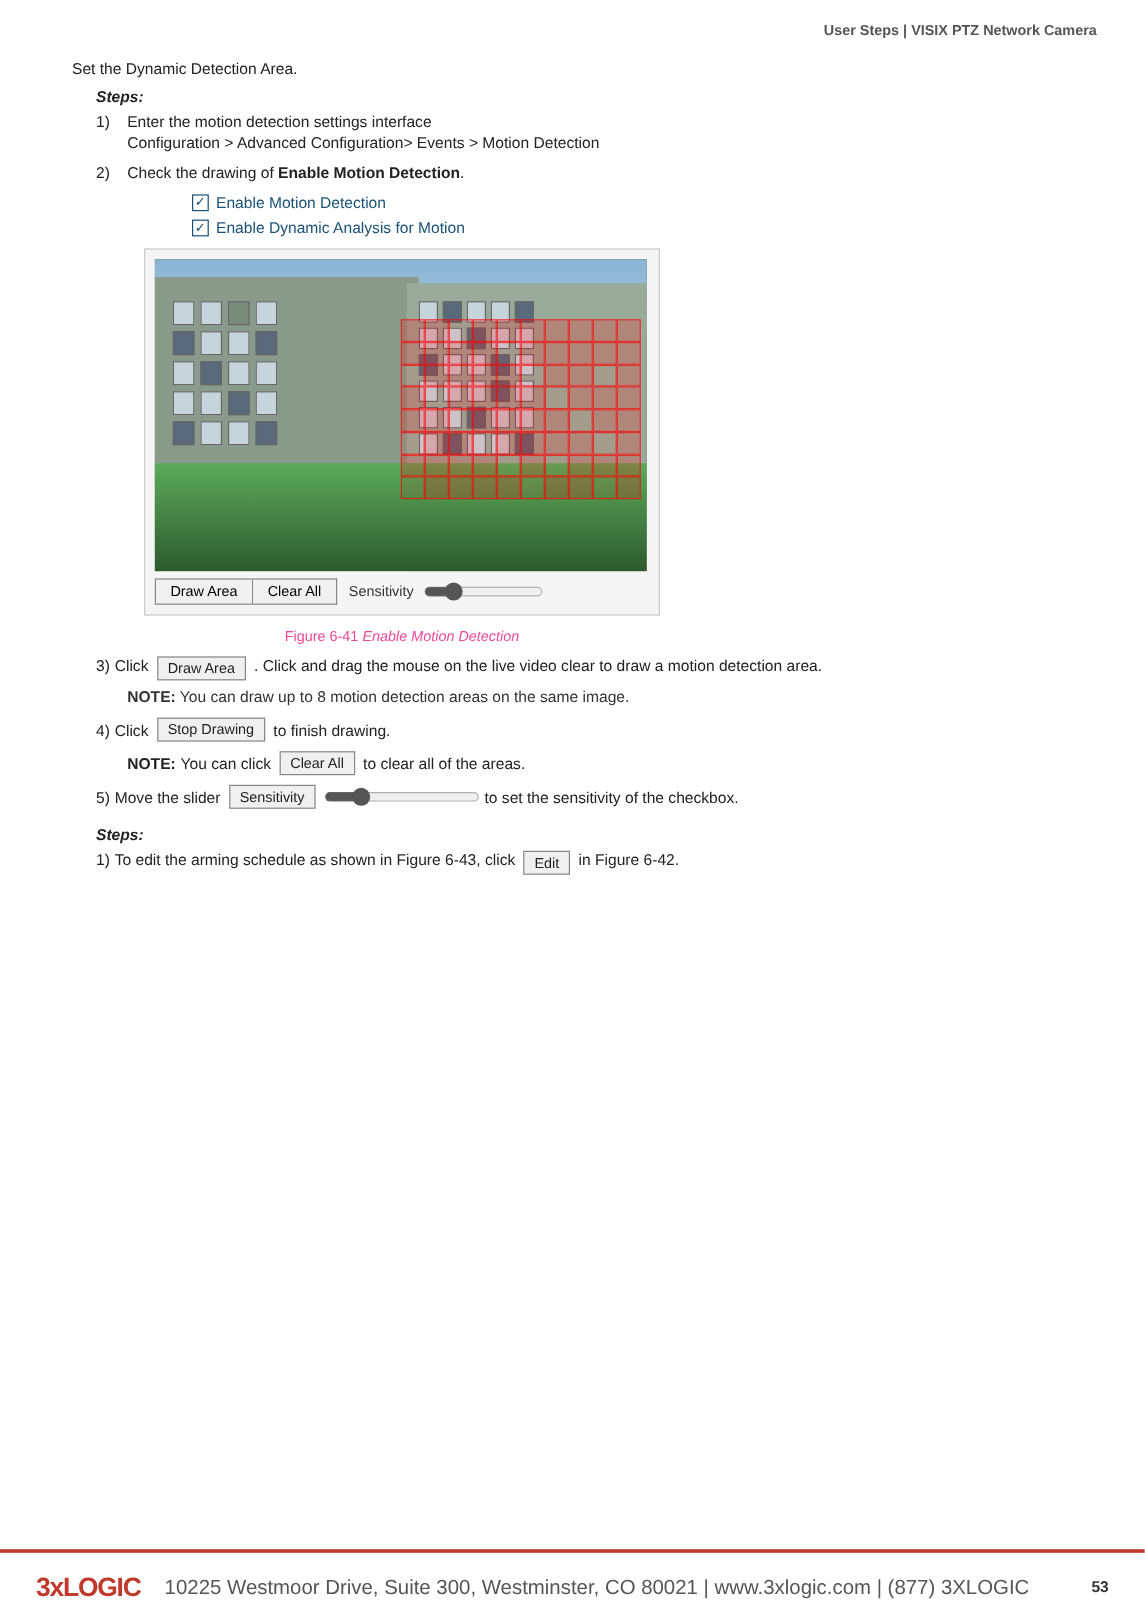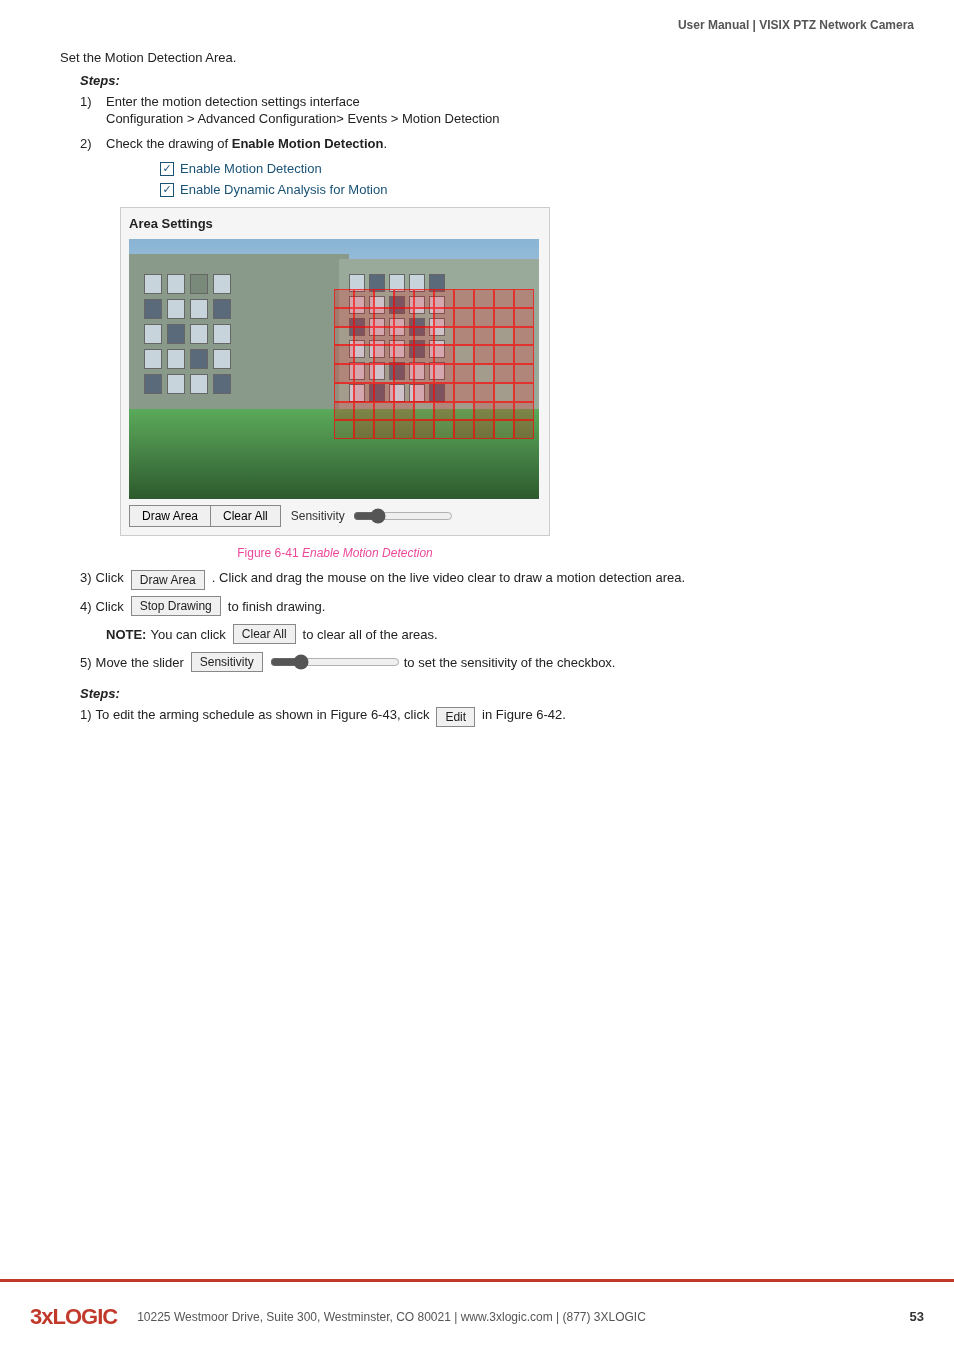--- a/index.html
+++ b/index.html
@@ -273,59 +273,59 @@
       font-size: 13px;
       margin-bottom: 6px;
     }
 
     
     .page-footer {
       position: absolute;
       bottom: 0;
       left: 0;
       right: 0;
-      height: 72px;
+      height: 60px;
       border-top: 3px solid #c0392b;
       display: flex;
       align-items: center;
       padding: 0 30px;
       gap: 20px;
     }
     .footer-logo {
       font-size: 22px;
       font-weight: bold;
       color: #c0392b;
       letter-spacing: -1px;
     }
     .footer-logo .x-letter {
       color: #c0392b;
     }
     .footer-address {
-      font-size: 12px;
+      font-size: 17px;
       color: #555;
       flex: 1;
     }
     .footer-page {
       font-size: 13px;
       font-weight: bold;
       color: #333;
     }
   </style>
 </head>
 <body>
 
 <div class="page-header">
-  <span>User Manual</span>
+  <span>User Steps</span>
   <span>|</span>
   <span>VISIX PTZ Network Camera</span>
 </div>
 
 <div class="main-content">
 
-  <p class="intro-text">Set the Motion Detection Area.</p>
+  <p class="intro-text">Set the Dynamic Detection Area.</p>
 
   <p class="steps-label">Steps:</p>
 
   <div class="step-item">
     <span class="step-number">1)</span>
     <div class="step-content">
       <span>Enter the motion detection settings interface</span>
       <span class="config-path">Configuration &gt; Advanced Configuration&gt; Events &gt; Motion Detection</span>
     </div>
   </div>
@@ -345,21 +345,20 @@
       <div class="checkbox-box">✓</div>
       <span>Enable Motion Detection</span>
     </div>
     <div class="checkbox-row">
       <div class="checkbox-box">✓</div>
       <span>Enable Dynamic Analysis for Motion</span>
     </div>
   </div>
 
   <div class="area-settings-box">
-    <div class="area-settings-title">Area Settings</div>
 
     <div class="camera-image">
       <div class="cam-sky"></div>
       <div class="cam-building-left">
 
         <div style="position:absolute;top:20px;left:15px;display:grid;grid-template-columns:repeat(4,18px);grid-template-rows:repeat(5,20px);gap:5px;">
           <div style="background:#c8d4dc;border:1px solid #666;"></div>
           <div style="background:#c8d4dc;border:1px solid #666;"></div>
           <div style="background:#7a8a7a;border:1px solid #666;"></div>
           <div style="background:#c8d4dc;border:1px solid #666;"></div>
@@ -516,20 +515,24 @@
     <em>Enable Motion Detection</em>
   </div>
 
   <div class="step3-row">
     <span>3)</span>
     <span>Click</span>
     <span class="step-inline-btn">Draw Area</span>
     <span>. Click and drag the mouse on the live video clear to draw a motion detection area.</span>
   </div>
 
+  <div class="step3-note">
+    <span class="note-bold">NOTE:</span>
+    <span>You can draw up to 8 motion detection areas on the same image.</span>
+  </div>
 
   <div class="step4-row">
     <span>4)</span>
     <span>Click</span>
     <span class="step-inline-btn">Stop Drawing</span>
     <span>to finish drawing.</span>
   </div>
 
   <div class="note-clear-row">
     <span class="note-bold">NOTE:</span>

